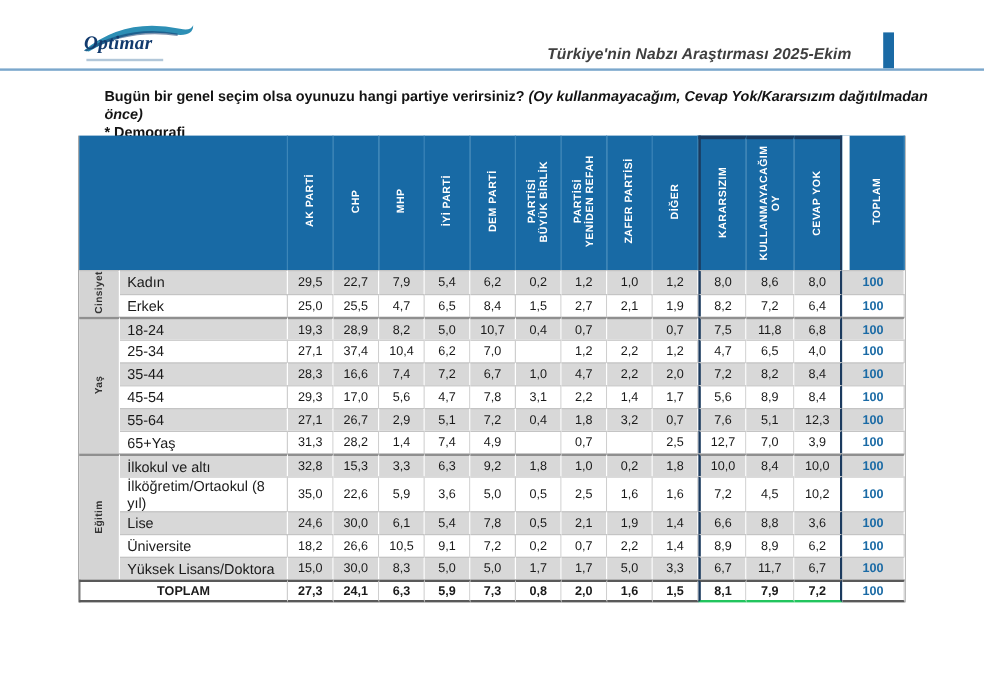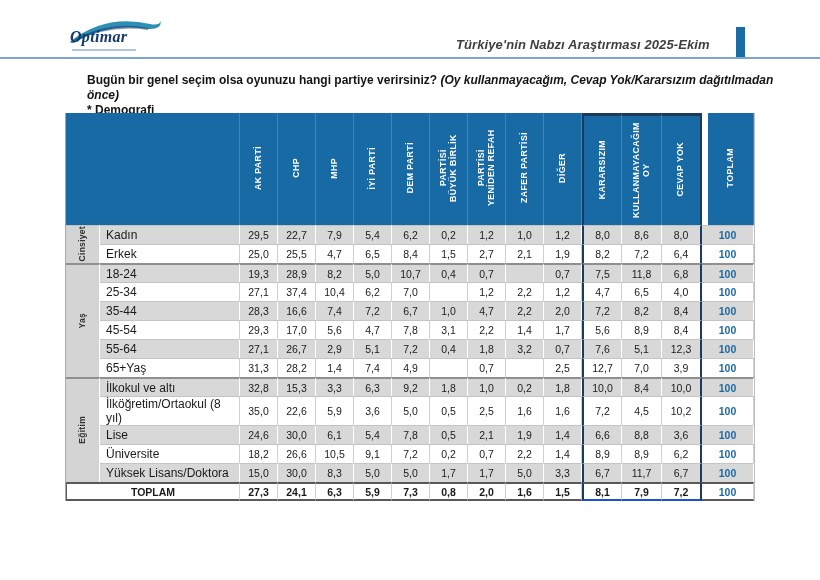--- a/index.html
+++ b/index.html
@@ -50,21 +50,21 @@
   td.total-col { color:#1a6aa5; font-weight:bold; }
   thead th.total-head { border-left:6px solid #ffffff; }
 
   
   .box-first { border-left:2px solid #1b3a5e !important; }
   .box-last  { border-right:2px solid #1b3a5e !important; }
   thead th.box-top { border-top:3px solid #1b3a5e; }
 
   tr.total-row td { background:#ffffff; font-weight:bold;
                     border-top:2px solid #595959; border-bottom:2px solid #595959; }
-  tr.total-row td.box-bottom { border-bottom:2px solid #1d4ed8; }
+  tr.total-row td.box-bottom { border-bottom:2px solid #22c55e; }
   tr.total-row td.total-label { border-left:1px solid #595959; }
   table.demo { border-left:1px solid #a9a9a9; border-right:1px solid #bdbdbd; }
 </style>
 </head>
 <body>
 
 <div class="page">
 
   <div class="logo">
     <svg class="logo-swoosh" width="110" height="40" viewBox="0 0 110 40">

